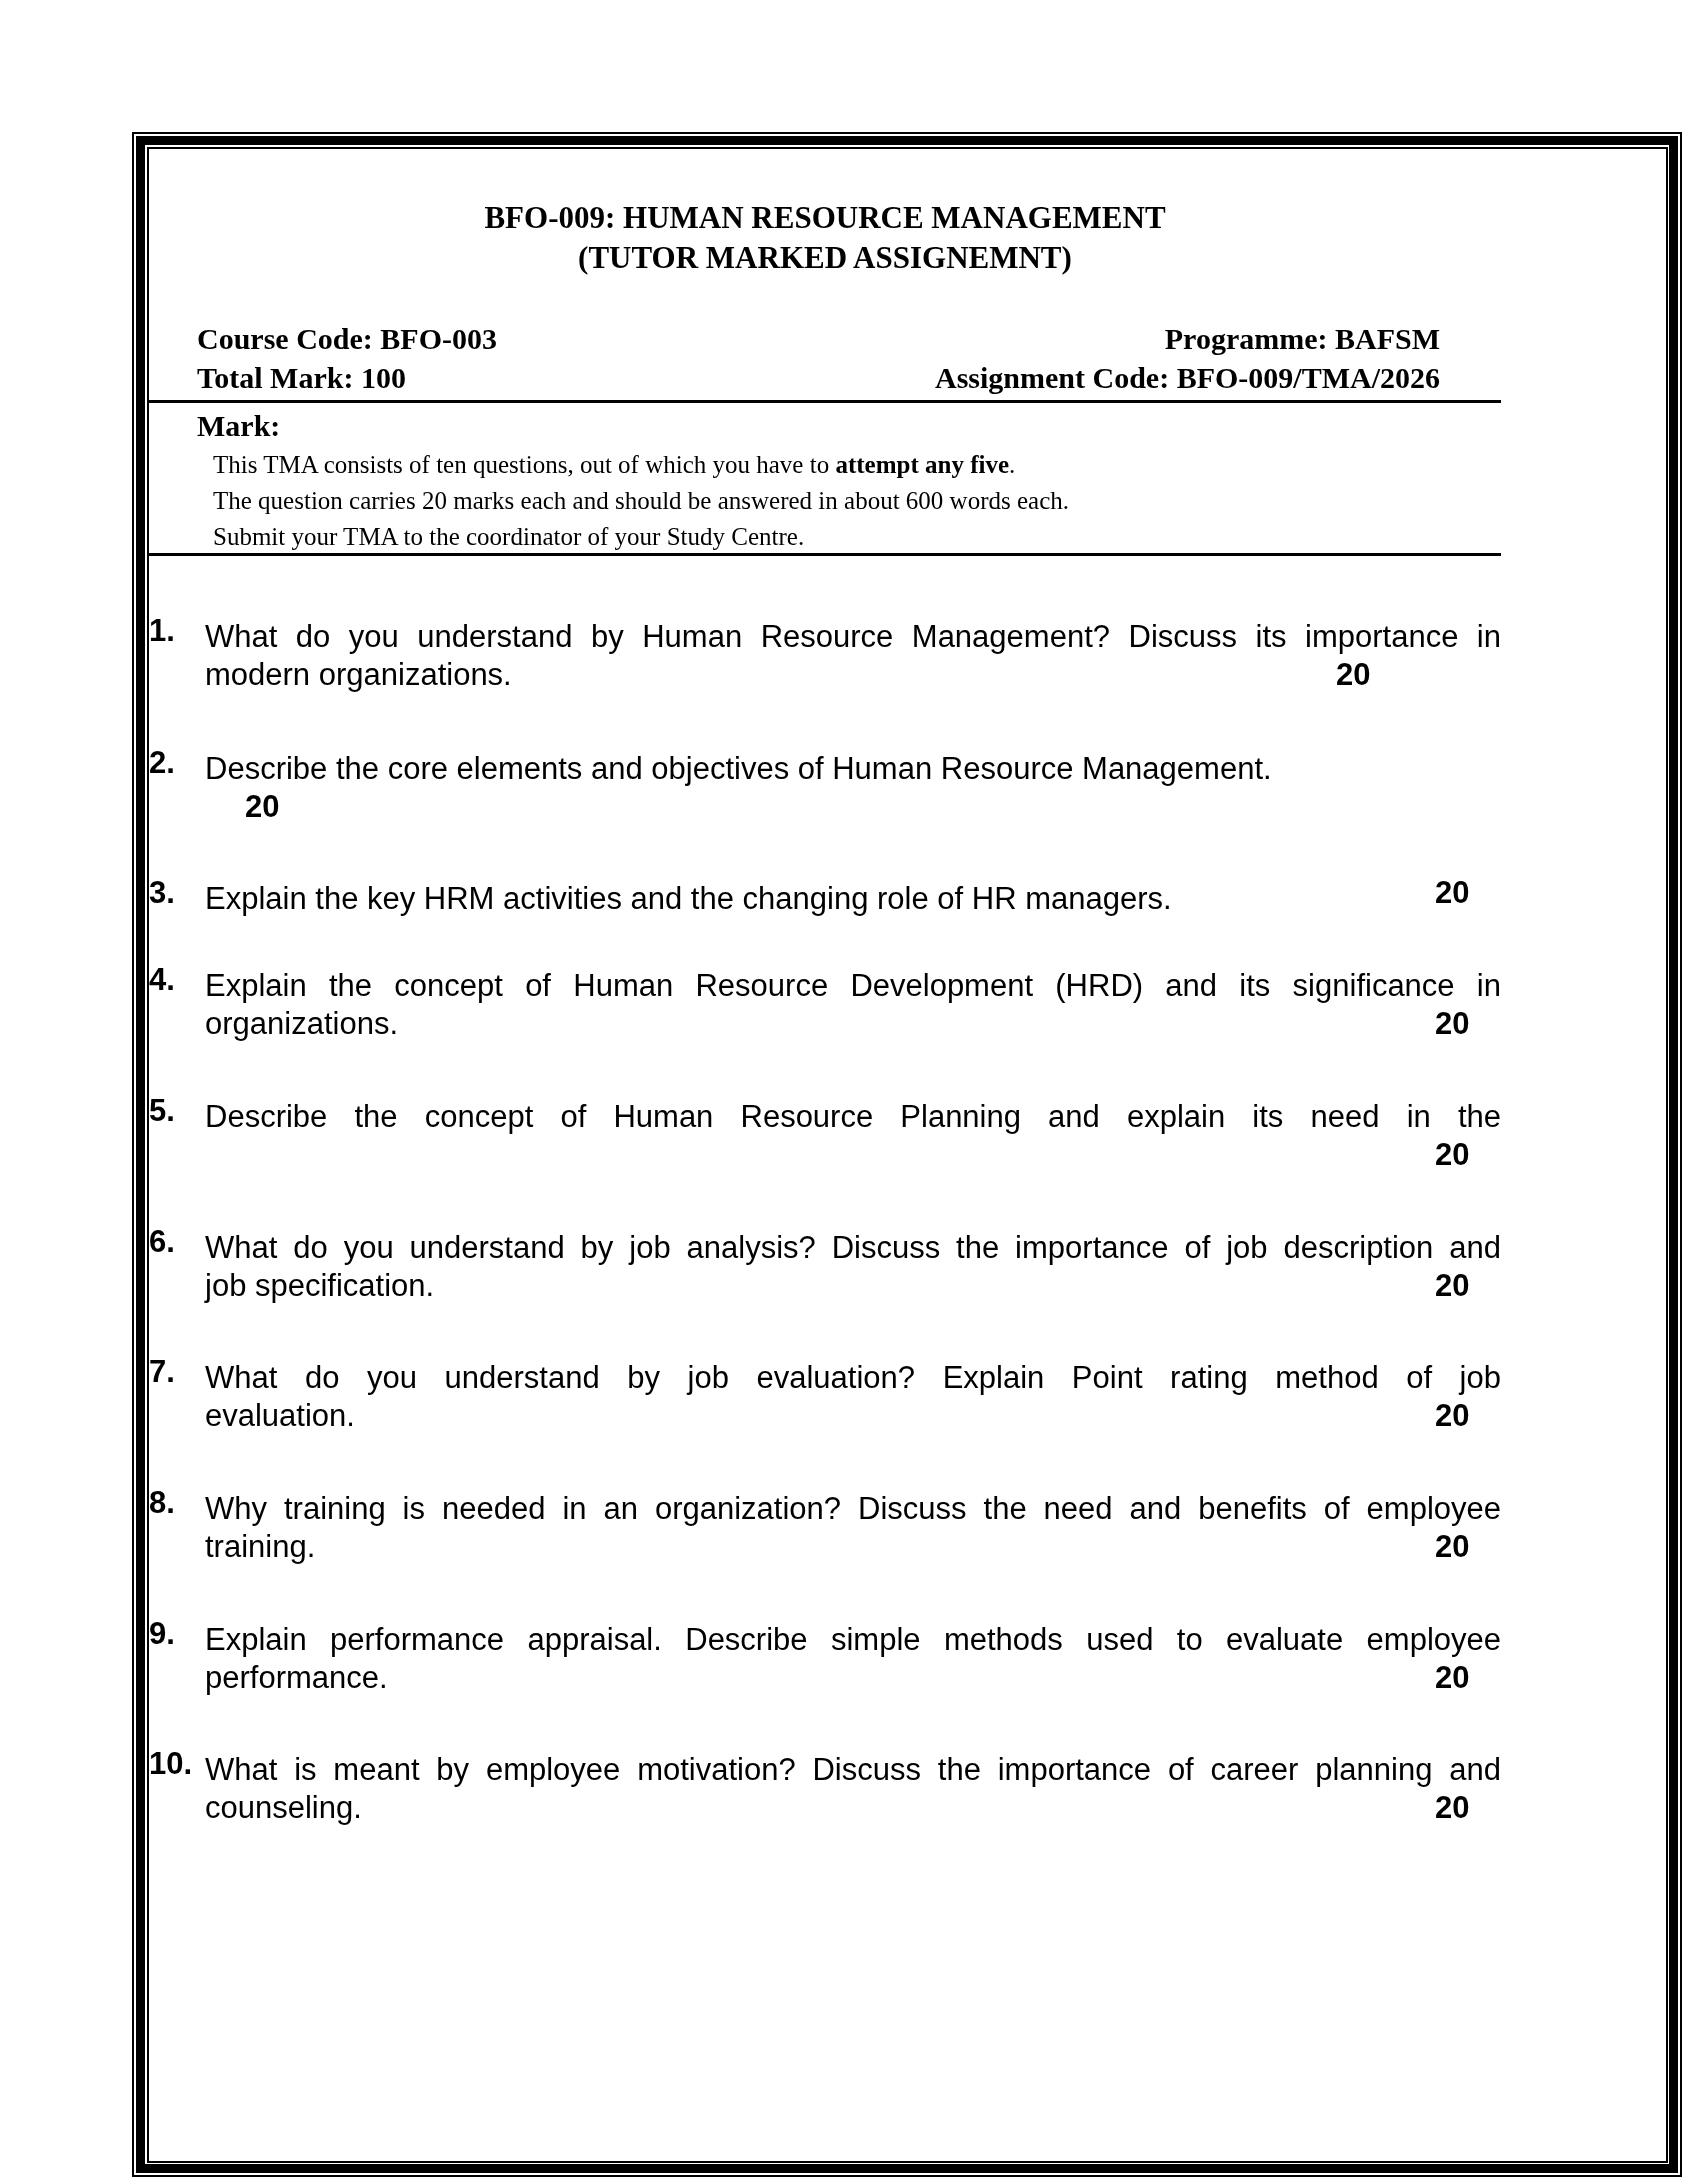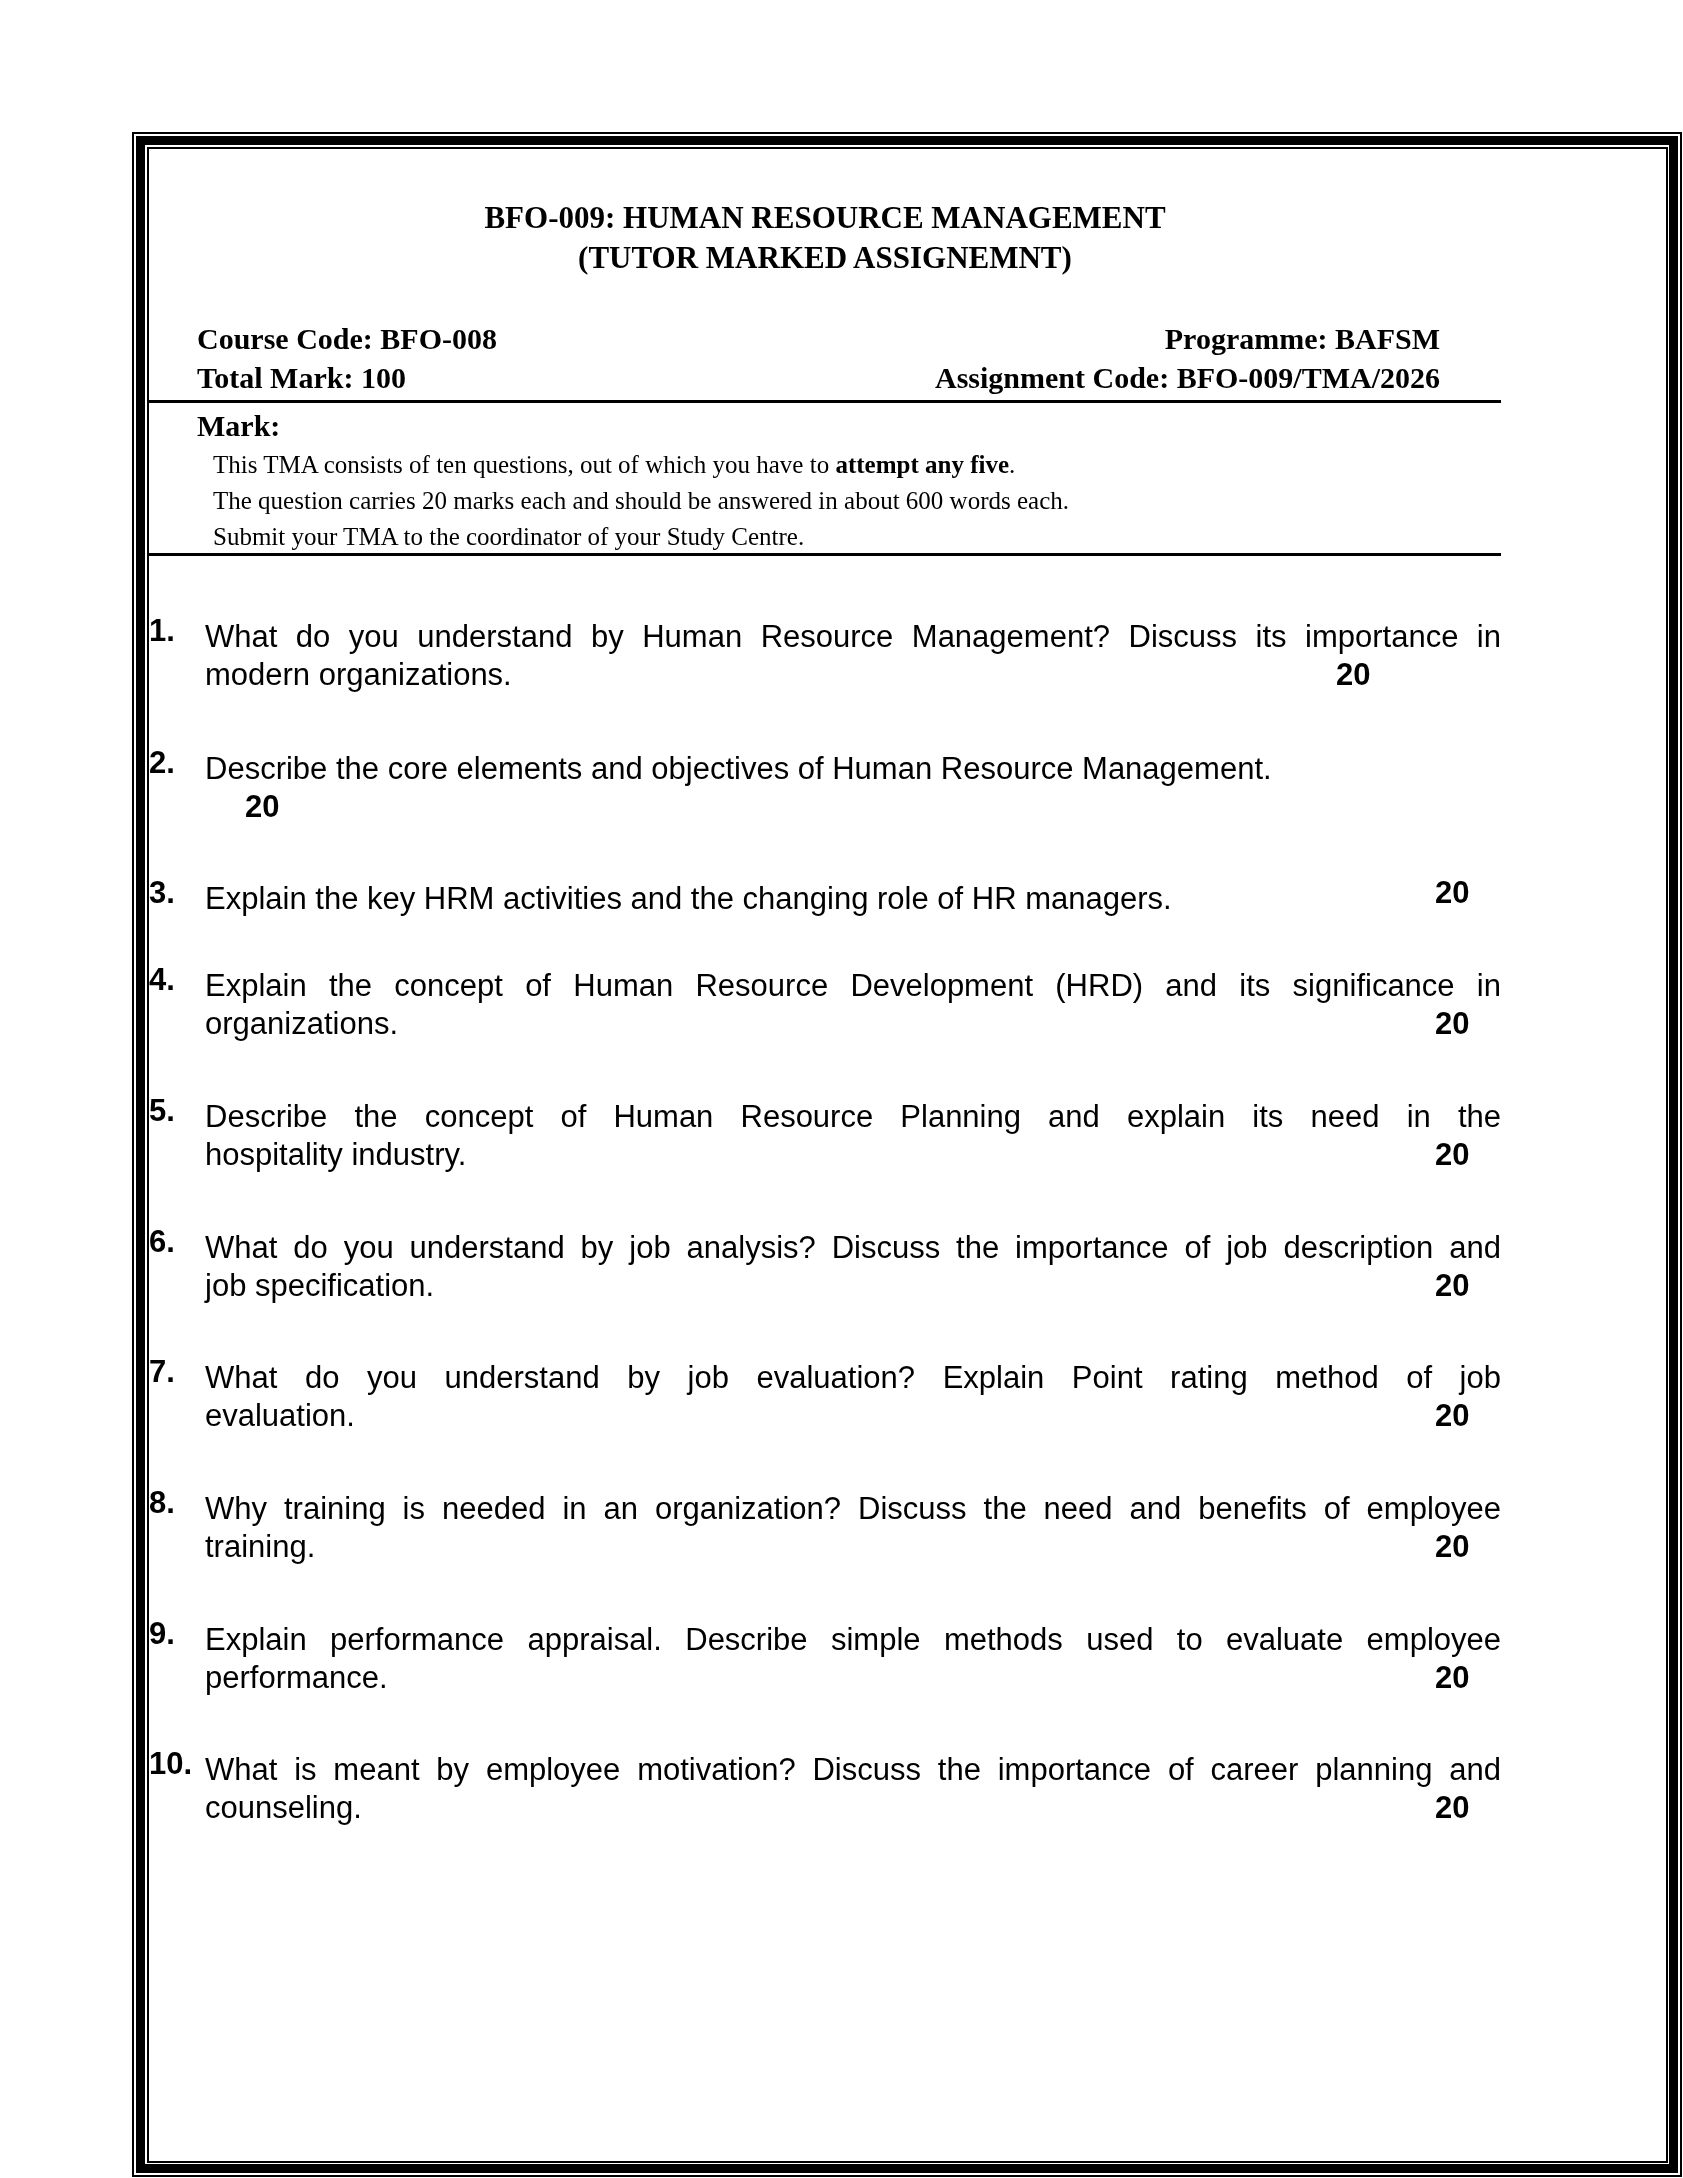--- a/index.html
+++ b/index.html
@@ -41,21 +41,21 @@
 </head>
 <body>
 
 <div class="frame-outer"></div>
 <div class="frame-thick"></div>
 <div class="frame-inner"></div>
 
 <div class="title l1 serif">BFO-009: HUMAN RESOURCE MANAGEMENT</div>
 <div class="title l2 serif">(TUTOR MARKED ASSIGNEMNT)</div>
 
-<div class="meta left r1 serif">Course Code: BFO-008</div>
+<div class="meta left r1 serif">Course Code: BFO-003</div>
 <div class="meta right r1 serif">Programme: BAFSM</div>
 <div class="meta left r2 serif">Total Mark: 100</div>
 <div class="meta right r2 serif">Assignment Code: BFO-009/TMA/2026</div>
 
 <div class="rule r1"></div>
 
 <div class="note-head serif">Mark:</div>
 <div class="note-line n1 serif"><span>This TMA consists of ten questions, out of which you have to </span><b>attempt any five</b><span>.</span></div>
 <div class="note-line n2 serif">The question carries 20 marks each and should be answered in about 600 words each.</div>
 <div class="note-line n3 serif">Submit your TMA to the coordinator of your Study Centre.</div>
@@ -84,21 +84,20 @@
 <div class="q sans" style="top:958px;height:89px;">
   <span class="num">4.</span>
   <div class="text full" style="height:44px;">Explain the concept of Human Resource Development (HRD) and its significance in</div>
   <div class="text" style="top:44px;">organizations.</div>
   <span class="marks" style="top:44px;left:1286px;">20</span>
 </div>
 
 <div class="q sans" style="top:1089px;height:89px;">
   <span class="num">5.</span>
   <div class="text full" style="height:44px;">Describe the concept of Human Resource Planning and explain its need in the</div>
-  <div class="text" style="top:44px;">hospitality industry.</div>
   <span class="marks" style="top:44px;left:1286px;">20</span>
 </div>
 
 <div class="q sans" style="top:1220px;height:89px;">
   <span class="num">6.</span>
   <div class="text full" style="height:44px;">What do you understand by job analysis? Discuss the importance of job description and</div>
   <div class="text" style="top:44px;">job specification.</div>
   <span class="marks" style="top:44px;left:1286px;">20</span>
 </div>
 

